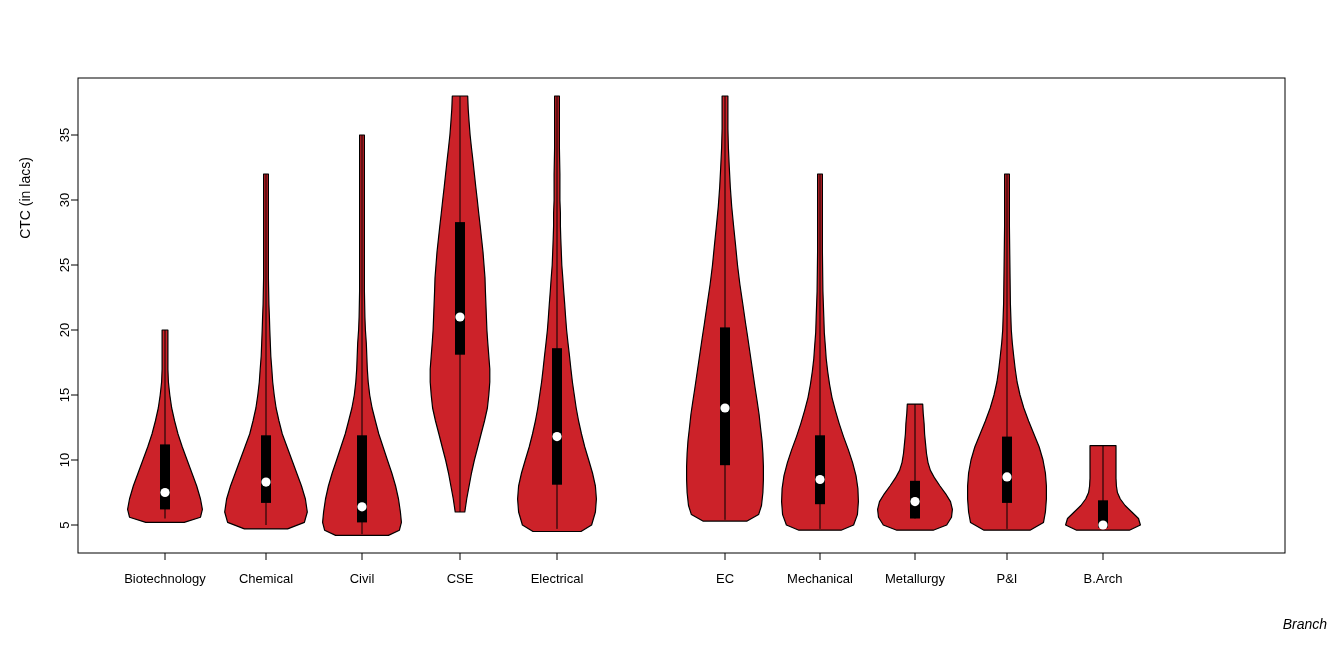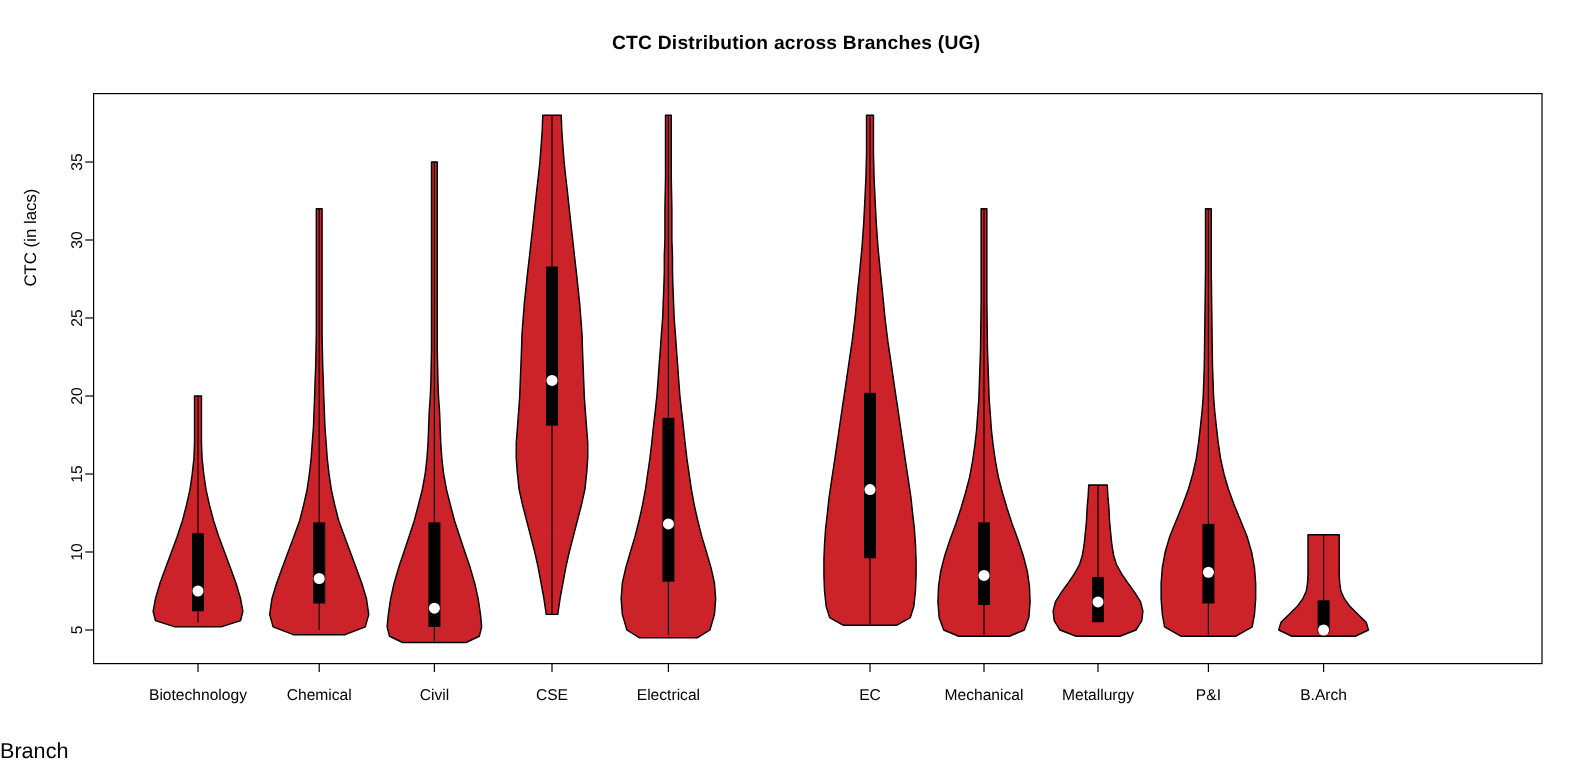--- a/index.html
+++ b/index.html
@@ -22,33 +22,32 @@
     position:absolute;
     left:-45px;top:190px;width:140px;
     text-align:center;
     font-size:14px;color:#000;
     transform:rotate(-90deg);
     transform-origin:center center;
   }
   .xlabel{
     position:absolute;
     left:0;top:616px;width:1327px;
-    text-align:left;
-    font-size:18px;color:#000;
+    text-align:right;
+    font-size:14px;color:#000;font-style:italic;
   }
   svg.plot{position:absolute;left:0;top:0;}
   .tick-text{font-family:"Liberation Sans", sans-serif;font-size:13px;fill:#000;}
   .ytick-text{font-family:"Liberation Sans", sans-serif;font-size:13px;fill:#000;}
 </style>
 </head>
 <body>
 
 <div id="plot-root">
 
-  <div class="chart-title">CTC Distribution across Branches (UG)</div>
   <div class="ylabel">CTC (in lacs)</div>
   <div class="xlabel">Branch</div>
 
   <svg class="plot" id="plot-svg" width="1327" height="653">
       <rect x="78" y="78" width="1207" height="475" fill="none" stroke="#000" stroke-width="1"></rect>
       <line x1="71" y1="525" x2="78" y2="525" stroke="#000" stroke-width="1"></line>
       <text x="64" y="525" text-anchor="middle" dominant-baseline="central" class="ytick-text" transform="rotate(-90 64 525)">5</text>
       <line x1="71" y1="460" x2="78" y2="460" stroke="#000" stroke-width="1"></line>
       <text x="64" y="460" text-anchor="middle" dominant-baseline="central" class="ytick-text" transform="rotate(-90 64 460)">10</text>
       <line x1="71" y1="395" x2="78" y2="395" stroke="#000" stroke-width="1"></line>

